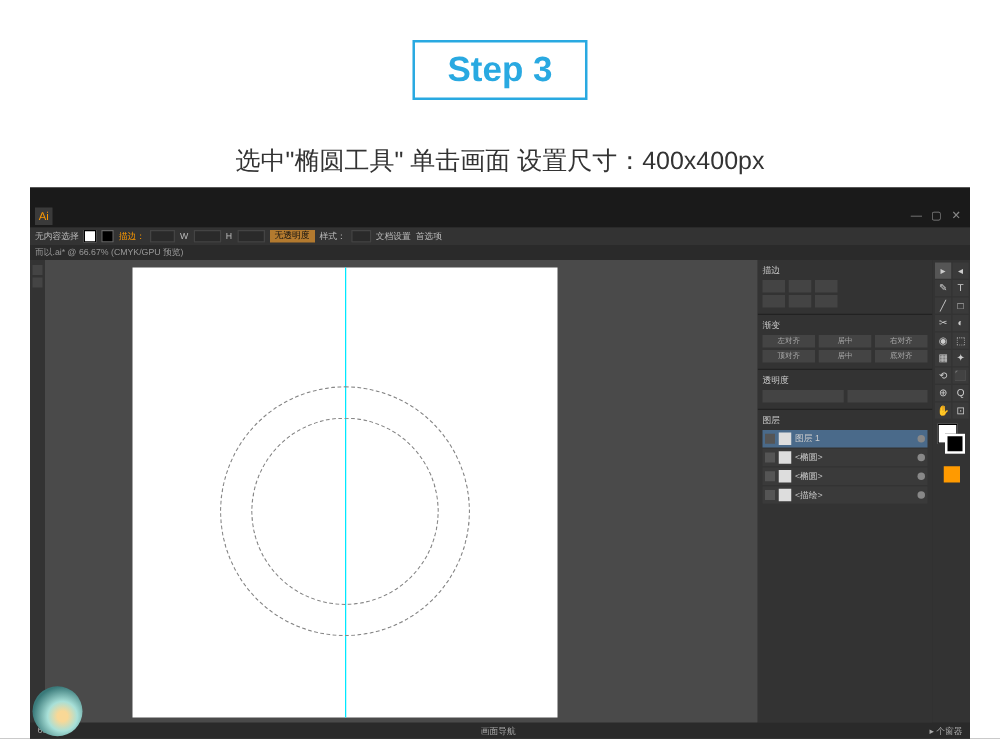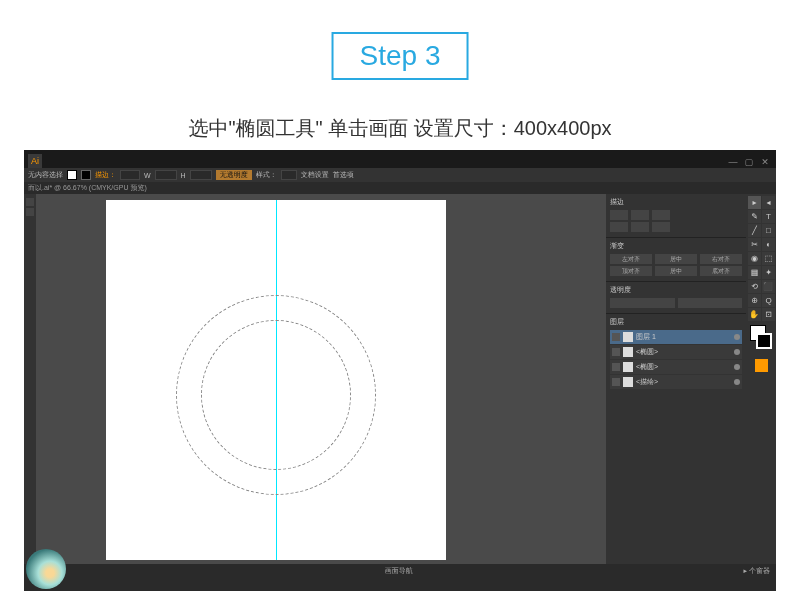--- a/index.html
+++ b/index.html
@@ -1,22 +1,22 @@
 <!DOCTYPE html>
 <html><head>
 <meta charset="utf-8">
 <style>
 *{margin:0;padding:0;box-sizing:border-box;font-family:Arial,"Microsoft YaHei",sans-serif}
 body{background:#fff;width:800px;height:591px;overflow:hidden}
 .stage{position:relative;width:800px;height:591px}
 .step-badge{position:absolute;top:32px;left:50%;transform:translateX(-50%);border:2px solid #29a9e1;padding:6px 26px}
-.step-badge span{font-size:28px;color:#29a9e1;font-weight:400}
+.step-badge span{font-size:28px;color:#29a9e1;font-weight:700}
 .instruction{position:absolute;top:115px;left:50%;transform:translateX(-50%);font-size:20px;color:#333;white-space:nowrap}
 .ai{position:absolute;top:150px;left:24px;width:752px;height:441px;background:#2a2a2a}
-.ai-titlebar{height:18px;background:#1a1a1a;display:flex;align-items:flex-end;padding:0 4px}
+.ai-titlebar{height:18px;background:#1a1a1a;display:flex;align-items:flex-start;padding:16px 4px}
 .ai-logo{width:14px;height:14px;background:#3a3a3a;color:#ff9a00;font-size:9px;text-align:center;line-height:14px;margin-right:6px}
 .ai-winbtns{margin-left:auto;display:flex;gap:2px}
 .ai-winbtns div{width:14px;height:12px;color:#888;font-size:9px;text-align:center;line-height:12px}
 .ai-menubar{height:14px;background:#2a2a2a;display:flex;align-items:center;padding:0 4px;gap:8px}
 .ai-menubar span{color:#bbb;font-size:8px}
 .ai-menubar .spacer{flex:1}
 .ai-ctrlbar{height:14px;background:#333;display:flex;align-items:center;padding:0 4px;gap:4px}
 .ai-ctrlbar .lbl{color:#bbb;font-size:7px}
 .ai-ctrlbar .box{height:10px;background:#2a2a2a;border:1px solid #444}
 .ai-ctrlbar .orange{color:#ff9a00;font-size:7px}

